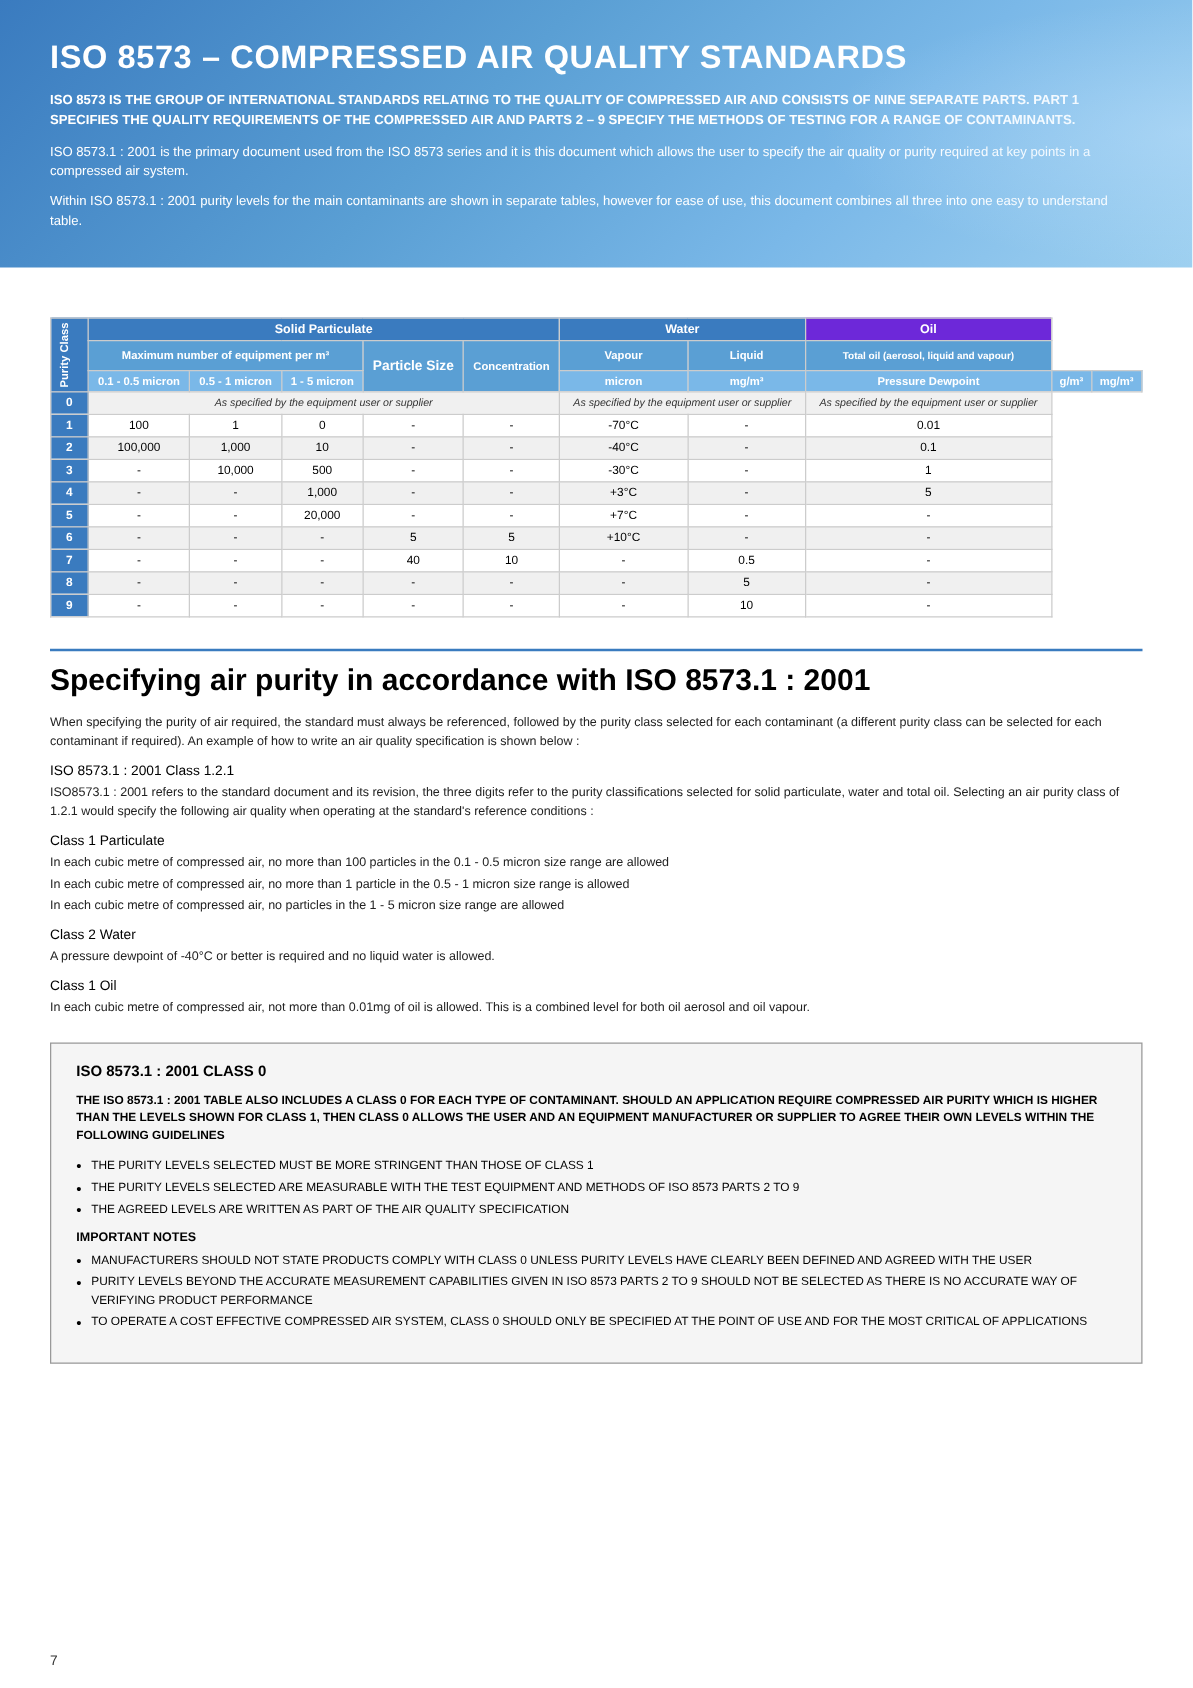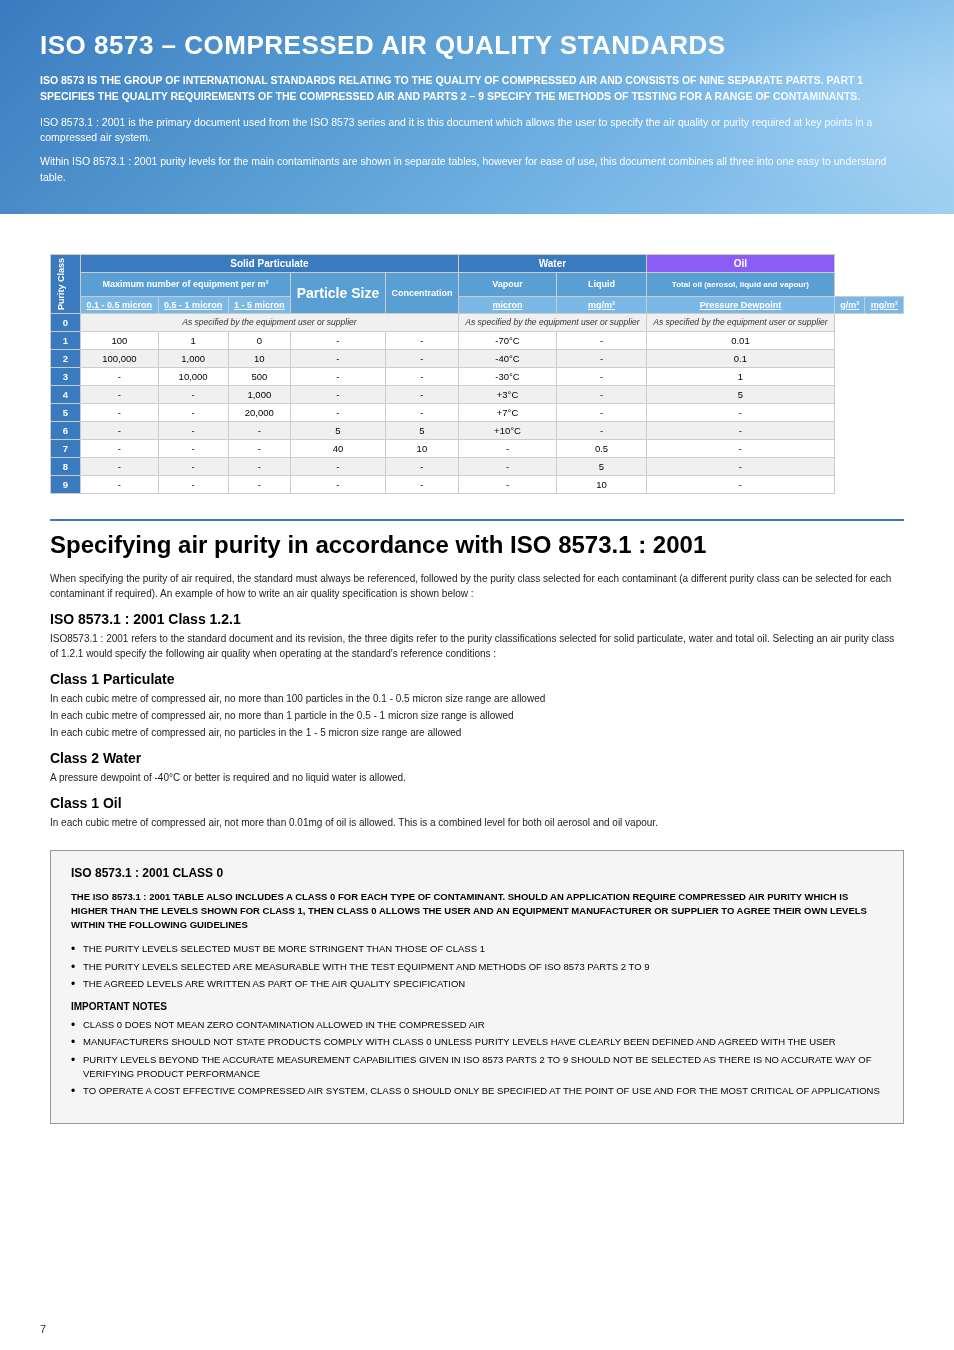--- a/index.html
+++ b/index.html
@@ -57,21 +57,21 @@
     .subtitle-normal {
       font-size: 10.5px;
       font-weight: 400;
       color: #fff;
       line-height: 1.5;
       margin-bottom: 8px;
     }
 
     
     .content {
-      padding: 20px 50px;
+      padding: 20px 40px;
     }
 
     
     .table-section {
       margin: 20px 0 25px 0;
     }
 
     .standards-table {
       width: 100%;
       border-collapse: collapse;
@@ -92,39 +92,38 @@
     }
 
     .th-water {
       background-color: #3a7bbf;
       color: #fff;
       font-weight: bold;
       font-size: 10px;
     }
 
     .th-oil {
-      background-color: #8b5cf6;
+      background-color: #6d28d9;
       color: #fff;
       font-weight: bold;
       font-size: 10px;
     }
 
     .th-sub {
       background-color: #5a9fd4;
       color: #fff;
       font-size: 9px;
       font-weight: bold;
     }
 
     .th-sub2 {
       background-color: #7ab8e8;
       color: #fff;
       font-size: 9px;
       font-weight: bold;
-      text-decoration: underline;
     }
 
     .purity-class-header {
       background-color: #3a7bbf;
       color: #fff;
       font-weight: bold;
       font-size: 9px;
     }
 
     .row-class {
@@ -154,22 +153,22 @@
     }
 
     .para {
       font-size: 10px;
       line-height: 1.5;
       margin-bottom: 8px;
       color: #222;
     }
 
     .section-heading {
-      font-size: 14px;
-      font-weight: bold;
+      font-size: 11px;
+      font-weight: normal;
       color: #000;
       margin: 10px 0 4px 0;
     }
 
     
     .class0-box {
       border: 1px solid #999;
       background-color: #f5f5f5;
       padding: 15px 20px;
       margin: 20px 0;
@@ -248,21 +247,21 @@
             <th rowspan="3" class="purity-class-header" style="background:#3a7bbf;color:#fff;width:30px;">
               <div style="writing-mode:vertical-lr;transform:rotate(180deg);font-size:9px;font-weight:bold;color:#fff;">Purity Class</div>
             </th>
             <th colspan="5" class="th-solid-particulate">Solid Particulate</th>
             <th colspan="2" class="th-water">Water</th>
             <th colspan="1" class="th-oil">Oil</th>
           </tr>
 
           <tr>
             <th colspan="3" class="th-sub">Maximum number of equipment per m³</th>
-            <th rowspan="2" class="th-sub" style="font-size:14px;">Particle Size</th>
+            <th rowspan="2" class="th-sub" style="font-size:11px;">Particle Size</th>
             <th rowspan="2" class="th-sub" style="font-size:9px;">Concentration</th>
             <th class="th-sub">Vapour</th>
             <th class="th-sub">Liquid</th>
             <th class="th-sub" style="font-size:8px;">Total oil (aerosol, liquid and vapour)</th>
           </tr>
 
           <tr>
             <th class="th-sub2">0.1 - 0.5 micron</th>
             <th class="th-sub2">0.5 - 1 micron</th>
             <th class="th-sub2">1 - 5 micron</th>
@@ -407,21 +406,20 @@
     <div class="class0-box">
       <p class="class0-title">ISO 8573.1 : 2001 CLASS 0</p>
       <p class="class0-intro">THE ISO 8573.1 : 2001 TABLE ALSO INCLUDES A CLASS 0 FOR EACH TYPE OF CONTAMINANT. SHOULD AN APPLICATION REQUIRE COMPRESSED AIR PURITY WHICH IS HIGHER THAN THE LEVELS SHOWN FOR CLASS 1, THEN CLASS 0 ALLOWS THE USER AND AN EQUIPMENT MANUFACTURER OR SUPPLIER TO AGREE THEIR OWN LEVELS WITHIN THE FOLLOWING GUIDELINES</p>
       <ul class="bullet-list" id="class0-bullets">
           <li>THE PURITY LEVELS SELECTED MUST BE MORE STRINGENT THAN THOSE OF CLASS 1</li>
           <li>THE PURITY LEVELS SELECTED ARE MEASURABLE WITH THE TEST EQUIPMENT AND METHODS OF ISO 8573 PARTS 2 TO 9</li>
           <li>THE AGREED LEVELS ARE WRITTEN AS PART OF THE AIR QUALITY SPECIFICATION</li>
         </ul>
       <p class="important-notes-heading">IMPORTANT NOTES</p>
       <ul class="bullet-list" id="important-bullets">
-          <li>CLASS 0 DOES NOT MEAN ZERO CONTAMINATION ALLOWED IN THE COMPRESSED AIR</li>
           <li>MANUFACTURERS SHOULD NOT STATE PRODUCTS COMPLY WITH CLASS 0 UNLESS PURITY LEVELS HAVE CLEARLY BEEN DEFINED AND AGREED WITH THE USER</li>
           <li>PURITY LEVELS BEYOND THE ACCURATE MEASUREMENT CAPABILITIES GIVEN IN ISO 8573 PARTS 2 TO 9 SHOULD NOT BE SELECTED AS THERE IS NO ACCURATE WAY OF VERIFYING PRODUCT PERFORMANCE</li>
           <li>TO OPERATE A COST EFFECTIVE COMPRESSED AIR SYSTEM, CLASS 0 SHOULD ONLY BE SPECIFIED AT THE POINT OF USE AND FOR THE MOST CRITICAL OF APPLICATIONS</li>
         </ul>
     </div>
 
   </div>
 
   <div class="page-number">7</div>
 </div>

